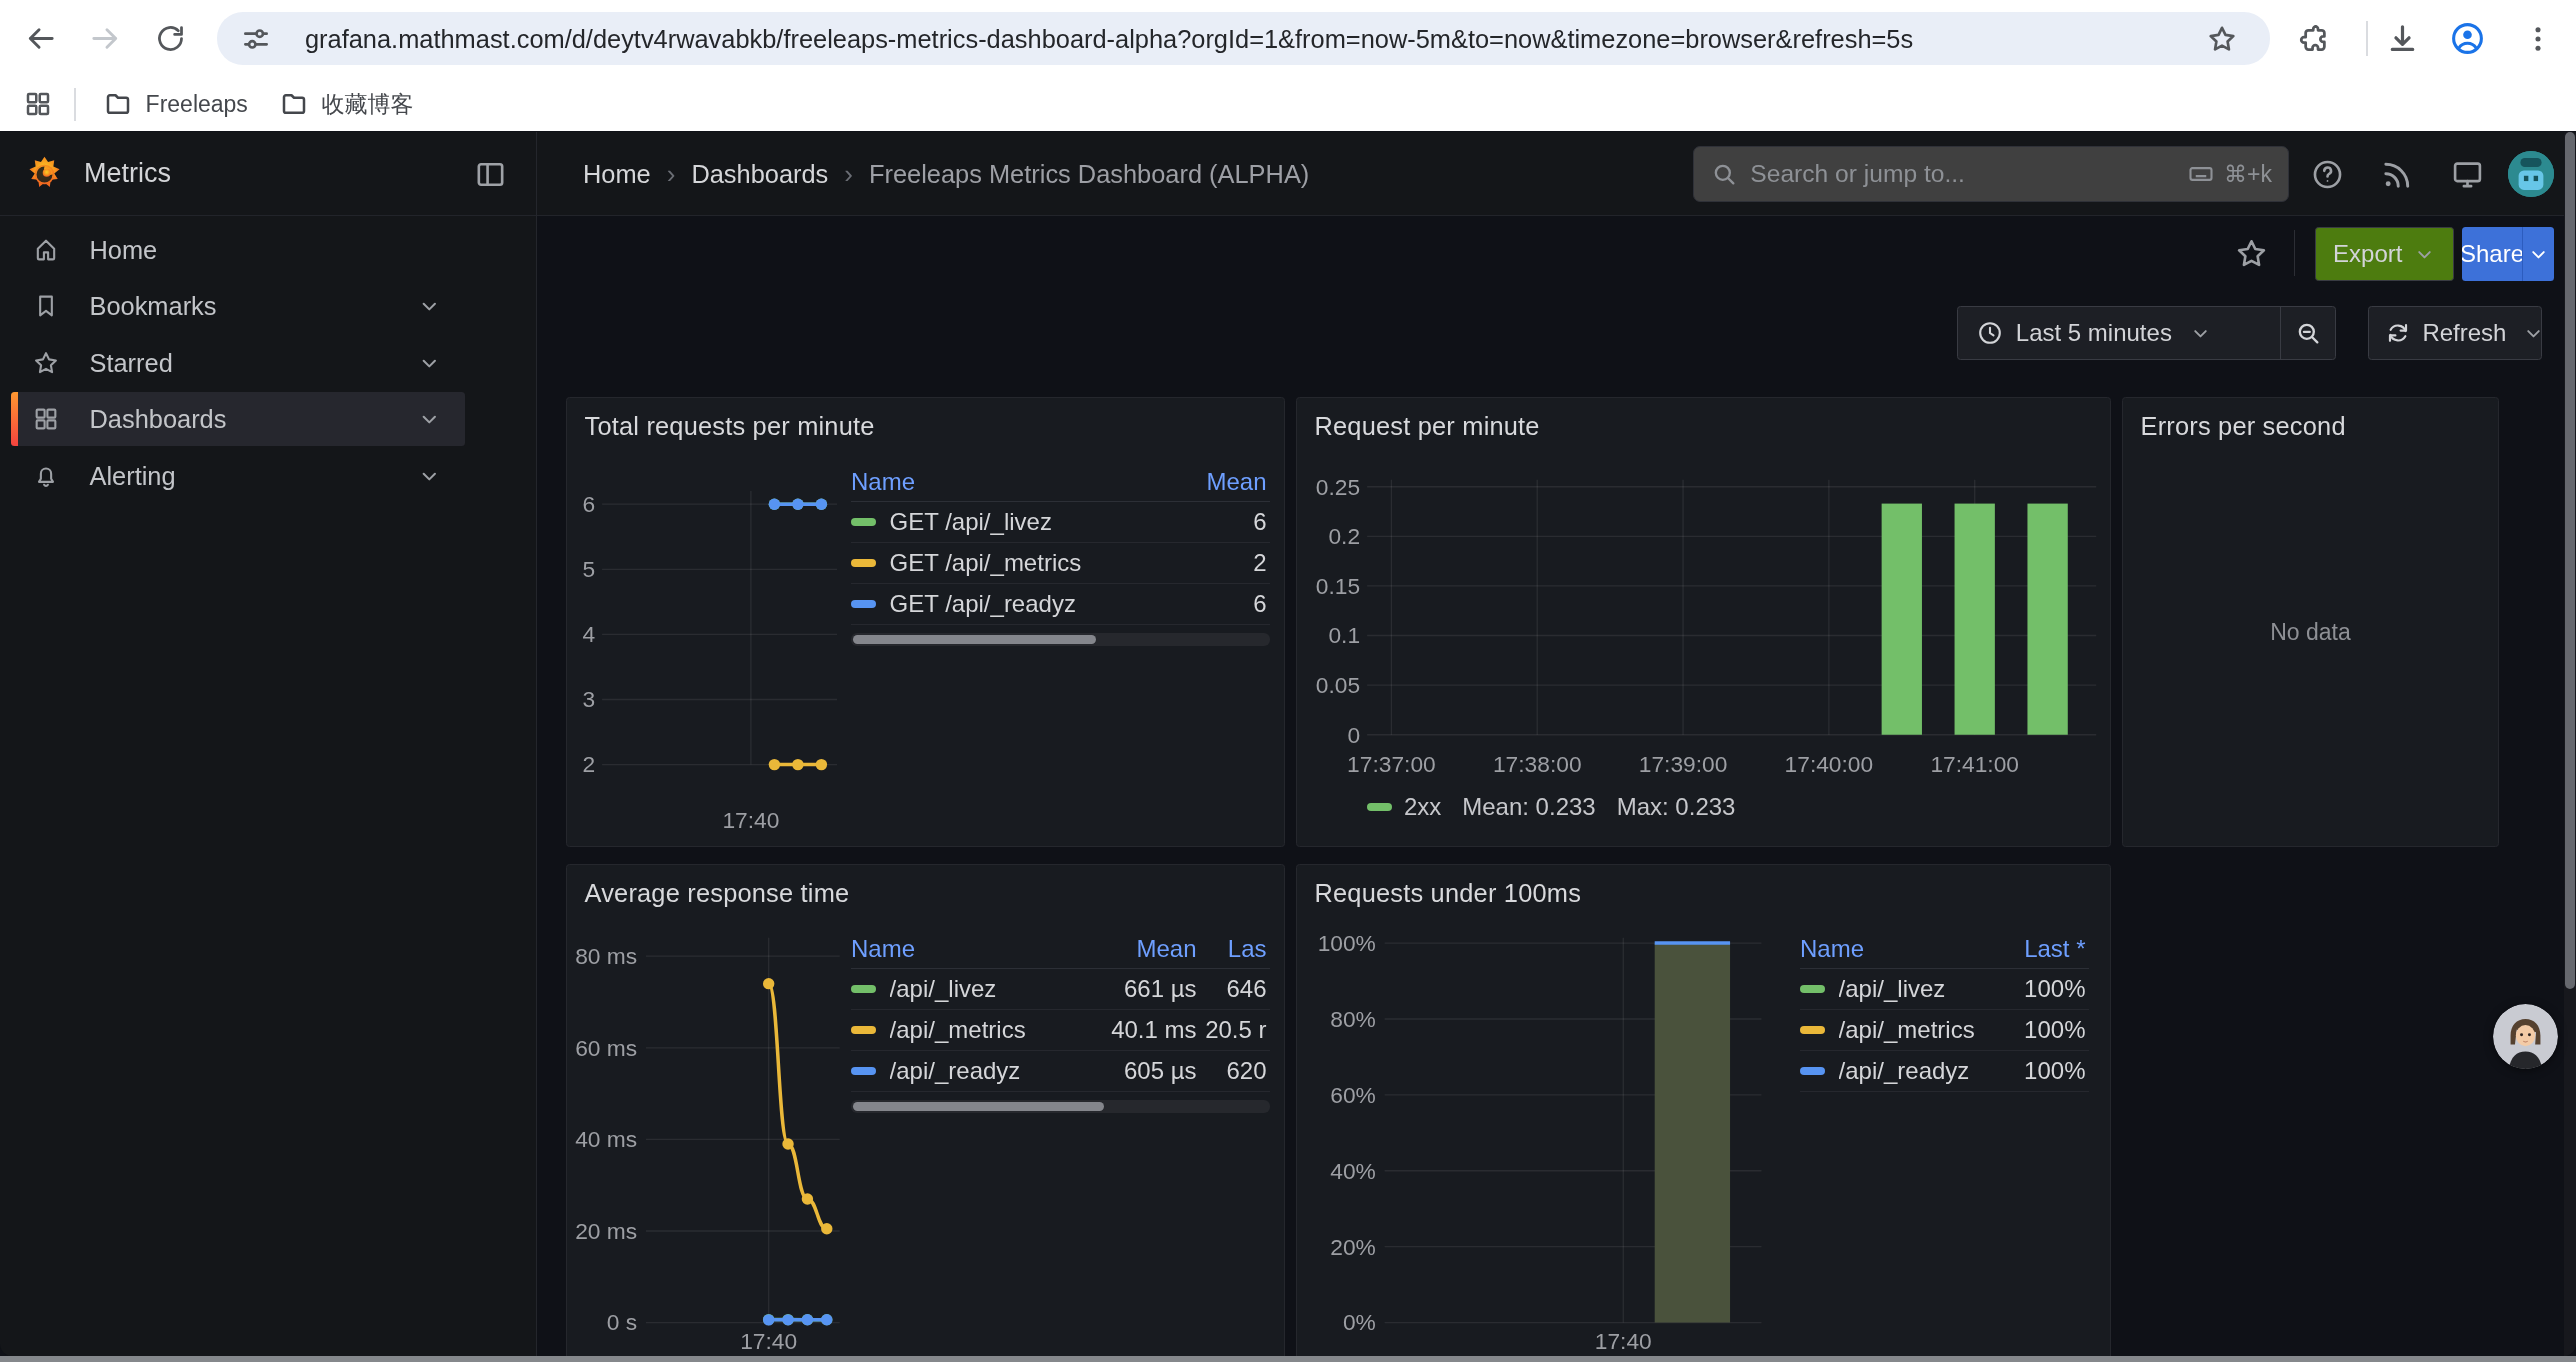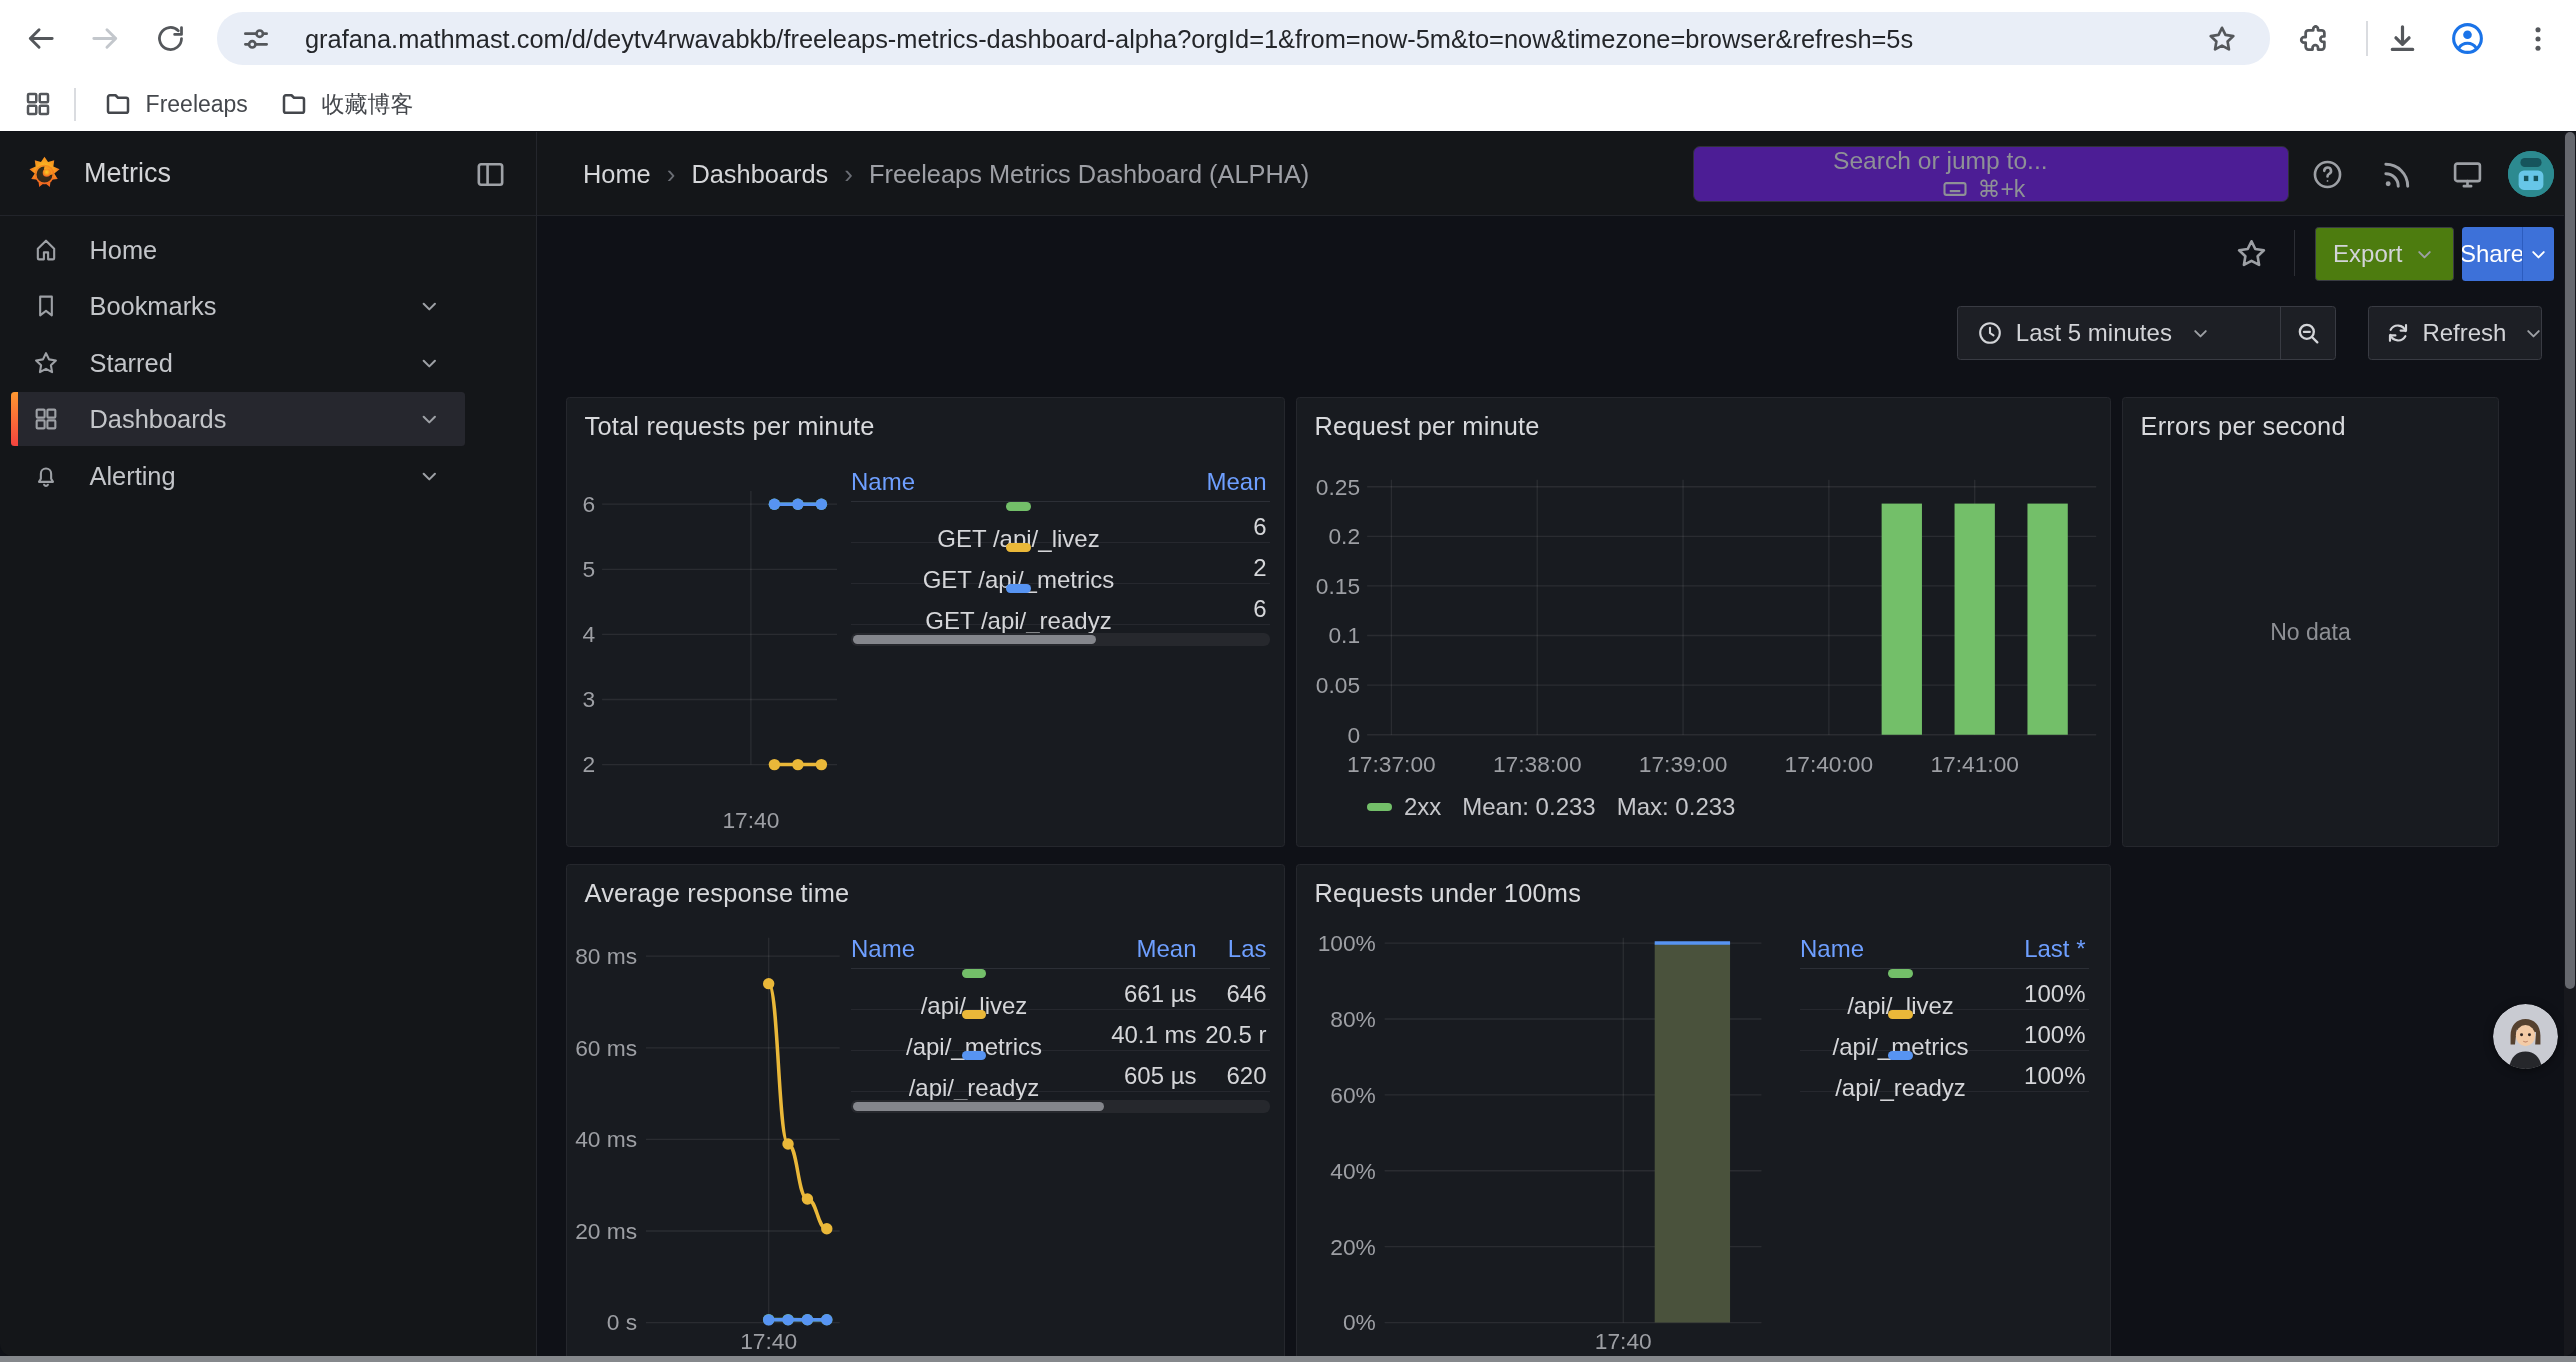--- a/index.html
+++ b/index.html
@@ -32,21 +32,21 @@
   .side-item .s-chev { position:absolute; right:-32px; color:#9da0a5; }
   .side-item.selected { background:#26272e; }
   .side-item.selected::before { content:""; position:absolute; left:0; top:0; width:7px; height:100%; border-radius:3.5px 0 0 3.5px; background:linear-gradient(180deg,#ff9831,#f5433e); }
 
   .main { position:relative; flex:1; height:100%; background:#0f1117; overflow:hidden; }
   .topnav { position:absolute; left:0; top:0; right:0; height:84px; background:#141619; border-bottom:0.9px solid #22242a; }
   .crumbs { position:absolute; left:46px; top:0; height:84px; display:flex; align-items:center; gap:16px; font-size:25.4px; }
   .crumb { color:#d5d6d9; }
   .crumb.current { color:#9d9fa5; }
   .crumb-sep { color:#6a6d74; font-size:26px; }
-  .search-box { position:absolute; left:1156px; top:14px; width:596px; height:56px; background:#4c1d95; border:0.9px solid #2f3138; border-radius:7px; display:flex; align-items:center; color:#8e9196;flex-direction:column; }
+  .search-box { position:absolute; left:1156px; top:14px; width:596px; height:56px; background:#404040; border:0.9px solid #2f3138; border-radius:7px; display:flex; align-items:center; color:#8e9196; }
   .search-box input { flex:1; background:transparent; border:none; outline:none; color:#c9cacd; font-size:24.6px; font-family:inherit; }
   .search-box input::placeholder { color:#8e9196; }
   .kbd-hint { display:flex; align-items:center; gap:8.8px; margin-right:16px; font-size:23px; color:#8e9196; }
   .nav-icon-btn { position:absolute; top:17.5px; width:49px; height:49px; display:flex; align-items:center; justify-content:center; color:#9da0a5; border-radius:7px; }
   .nav-avatar { position:absolute; left:1971px; top:19px; width:46px; height:46px; border-radius:50%; overflow:hidden; background:#2d8d8d; }
 
   .tb-iconbtn { position:absolute; display:flex; align-items:center; justify-content:center; color:#9da0a5; }
   .v-div { position:absolute; width:0.9px; background:#2c2e35; }
   .gf-btn { position:absolute; height:54px; display:flex; align-items:center; justify-content:center; gap:10.5px; background:#4d7c0f; border:0.9px solid #393b43; border-radius:3.5px; color:#d3d4d8; font-size:24px; font-weight:500; }
   .gf-btn .chev { color:#9da0a5; }
@@ -58,21 +58,21 @@
 
   
   .panel { position:absolute; background:#181b20; border:0.9px solid #25272d; border-radius:3.5px; }
   .p-title { position:absolute; left:17.5px; top:14px; font-size:25.4px; font-weight:500; color:#d8d9dc; letter-spacing:0.2px; }
   .chart { position:absolute; inset:0; }
   .chart svg { position:absolute; inset:0; }
   .legend { position:absolute; font-size:24px; color:#d5d6d9; display:none; }
   .lg-head { display:grid; align-items:center; height:39px; border-bottom:0.9px solid #2c2f36; color:#6e9fff; font-weight:500; }
   .lg-row { display:grid; align-items:center; height:41px; border-bottom:0.9px solid #26282e; }
   .lg-cell-r { text-align:right; padding-right:3.5px; }
-  .lg-name { display:flex; align-items:center; gap:14px; min-width:0;flex-direction:column; }
+  .lg-name { display:flex; align-items:center; gap:14px; min-width:0; }
   .lg-name span.txt { white-space:nowrap; overflow:hidden; }
   .swatch { flex:none; width:24.6px; height:8.8px; border-radius:4.4px; }
   .lg-scroll { position:relative; margin-top:8px; height:13px; background:#26282d; border-radius:6.1px; }
   .lg-thumb { position:absolute; left:1.8px; top:1.8px; height:9.6px; background:#84868c; border-radius:5.3px; }
   .legend-line { position:absolute; display:flex; align-items:center; gap:21px; font-size:24px; color:#c6c7cb; }
   .no-data { position:absolute; left:0; right:0; text-align:center; color:#8e9095; font-size:23px; }
 
   .v-scrollbar { position:absolute; right:0; top:0; width:12.3px; height:100%; background:#17181d; }
   .v-thumb { position:absolute; left:0.9px; top:0; width:10.5px; height:857px; background:#66686e; border-radius:6.1px; }
   .bottom-strip { position:absolute; left:0; top:1356px; width:2576px; height:7px; background:#85888c; }

